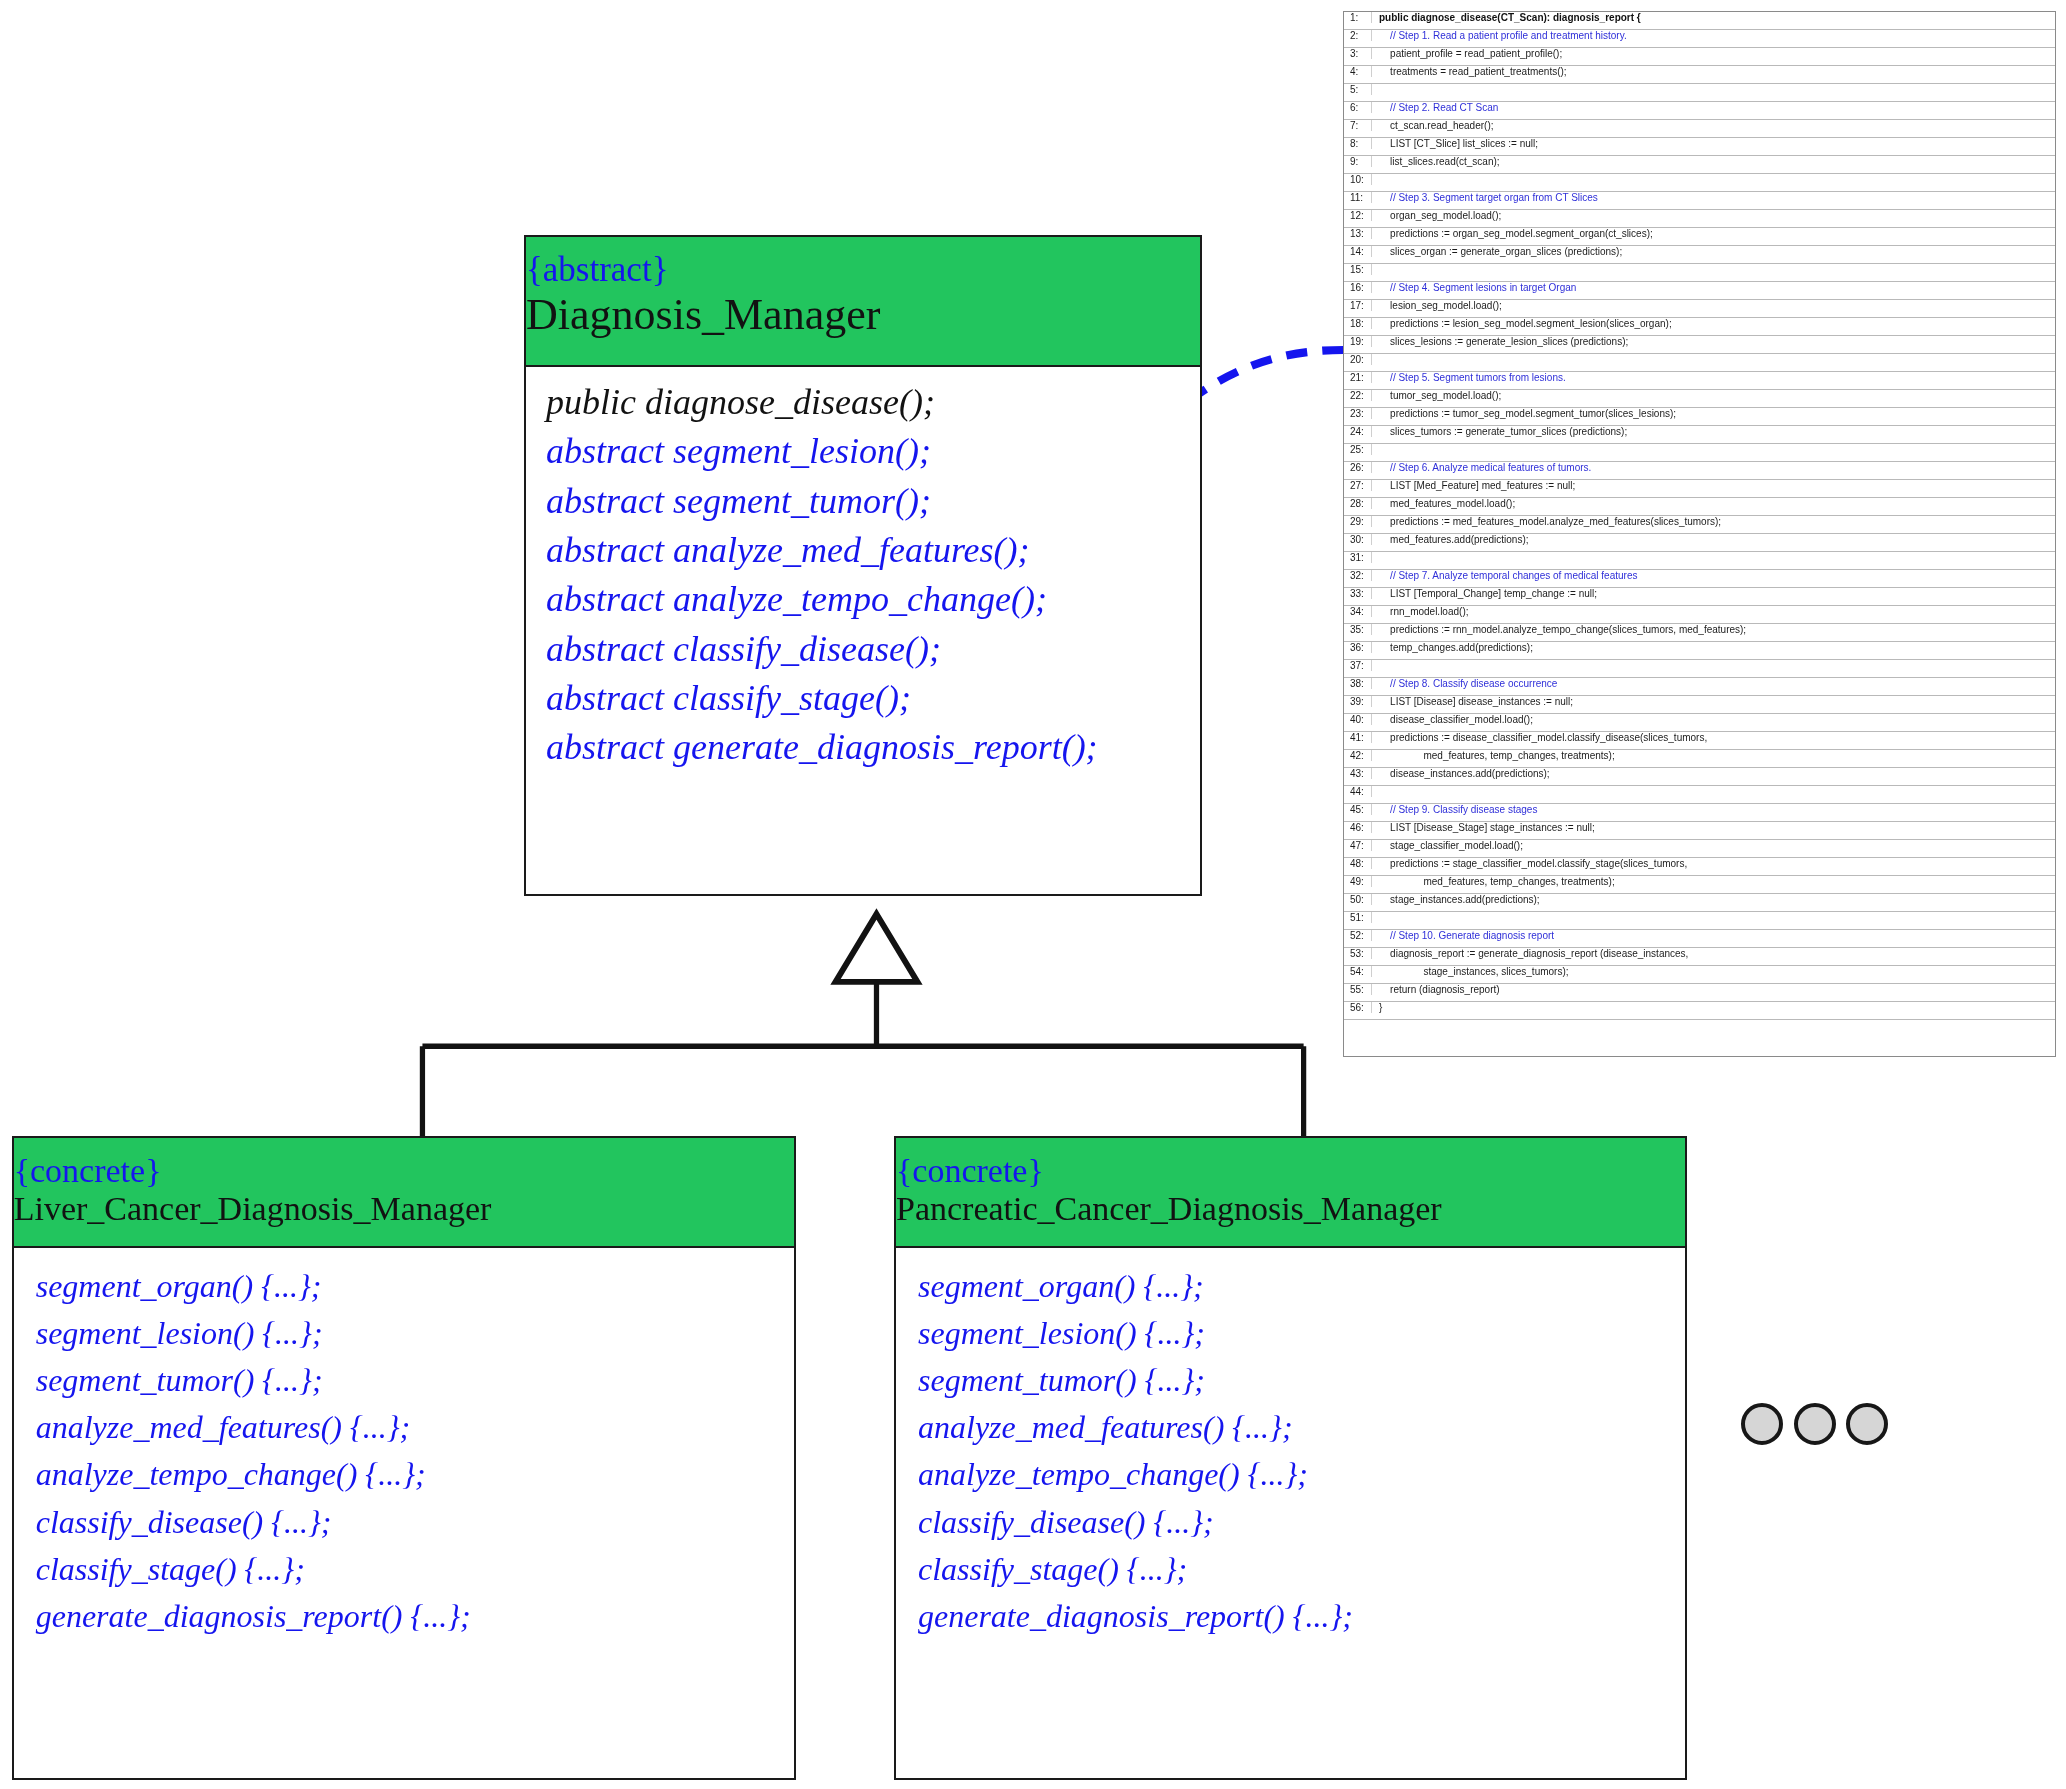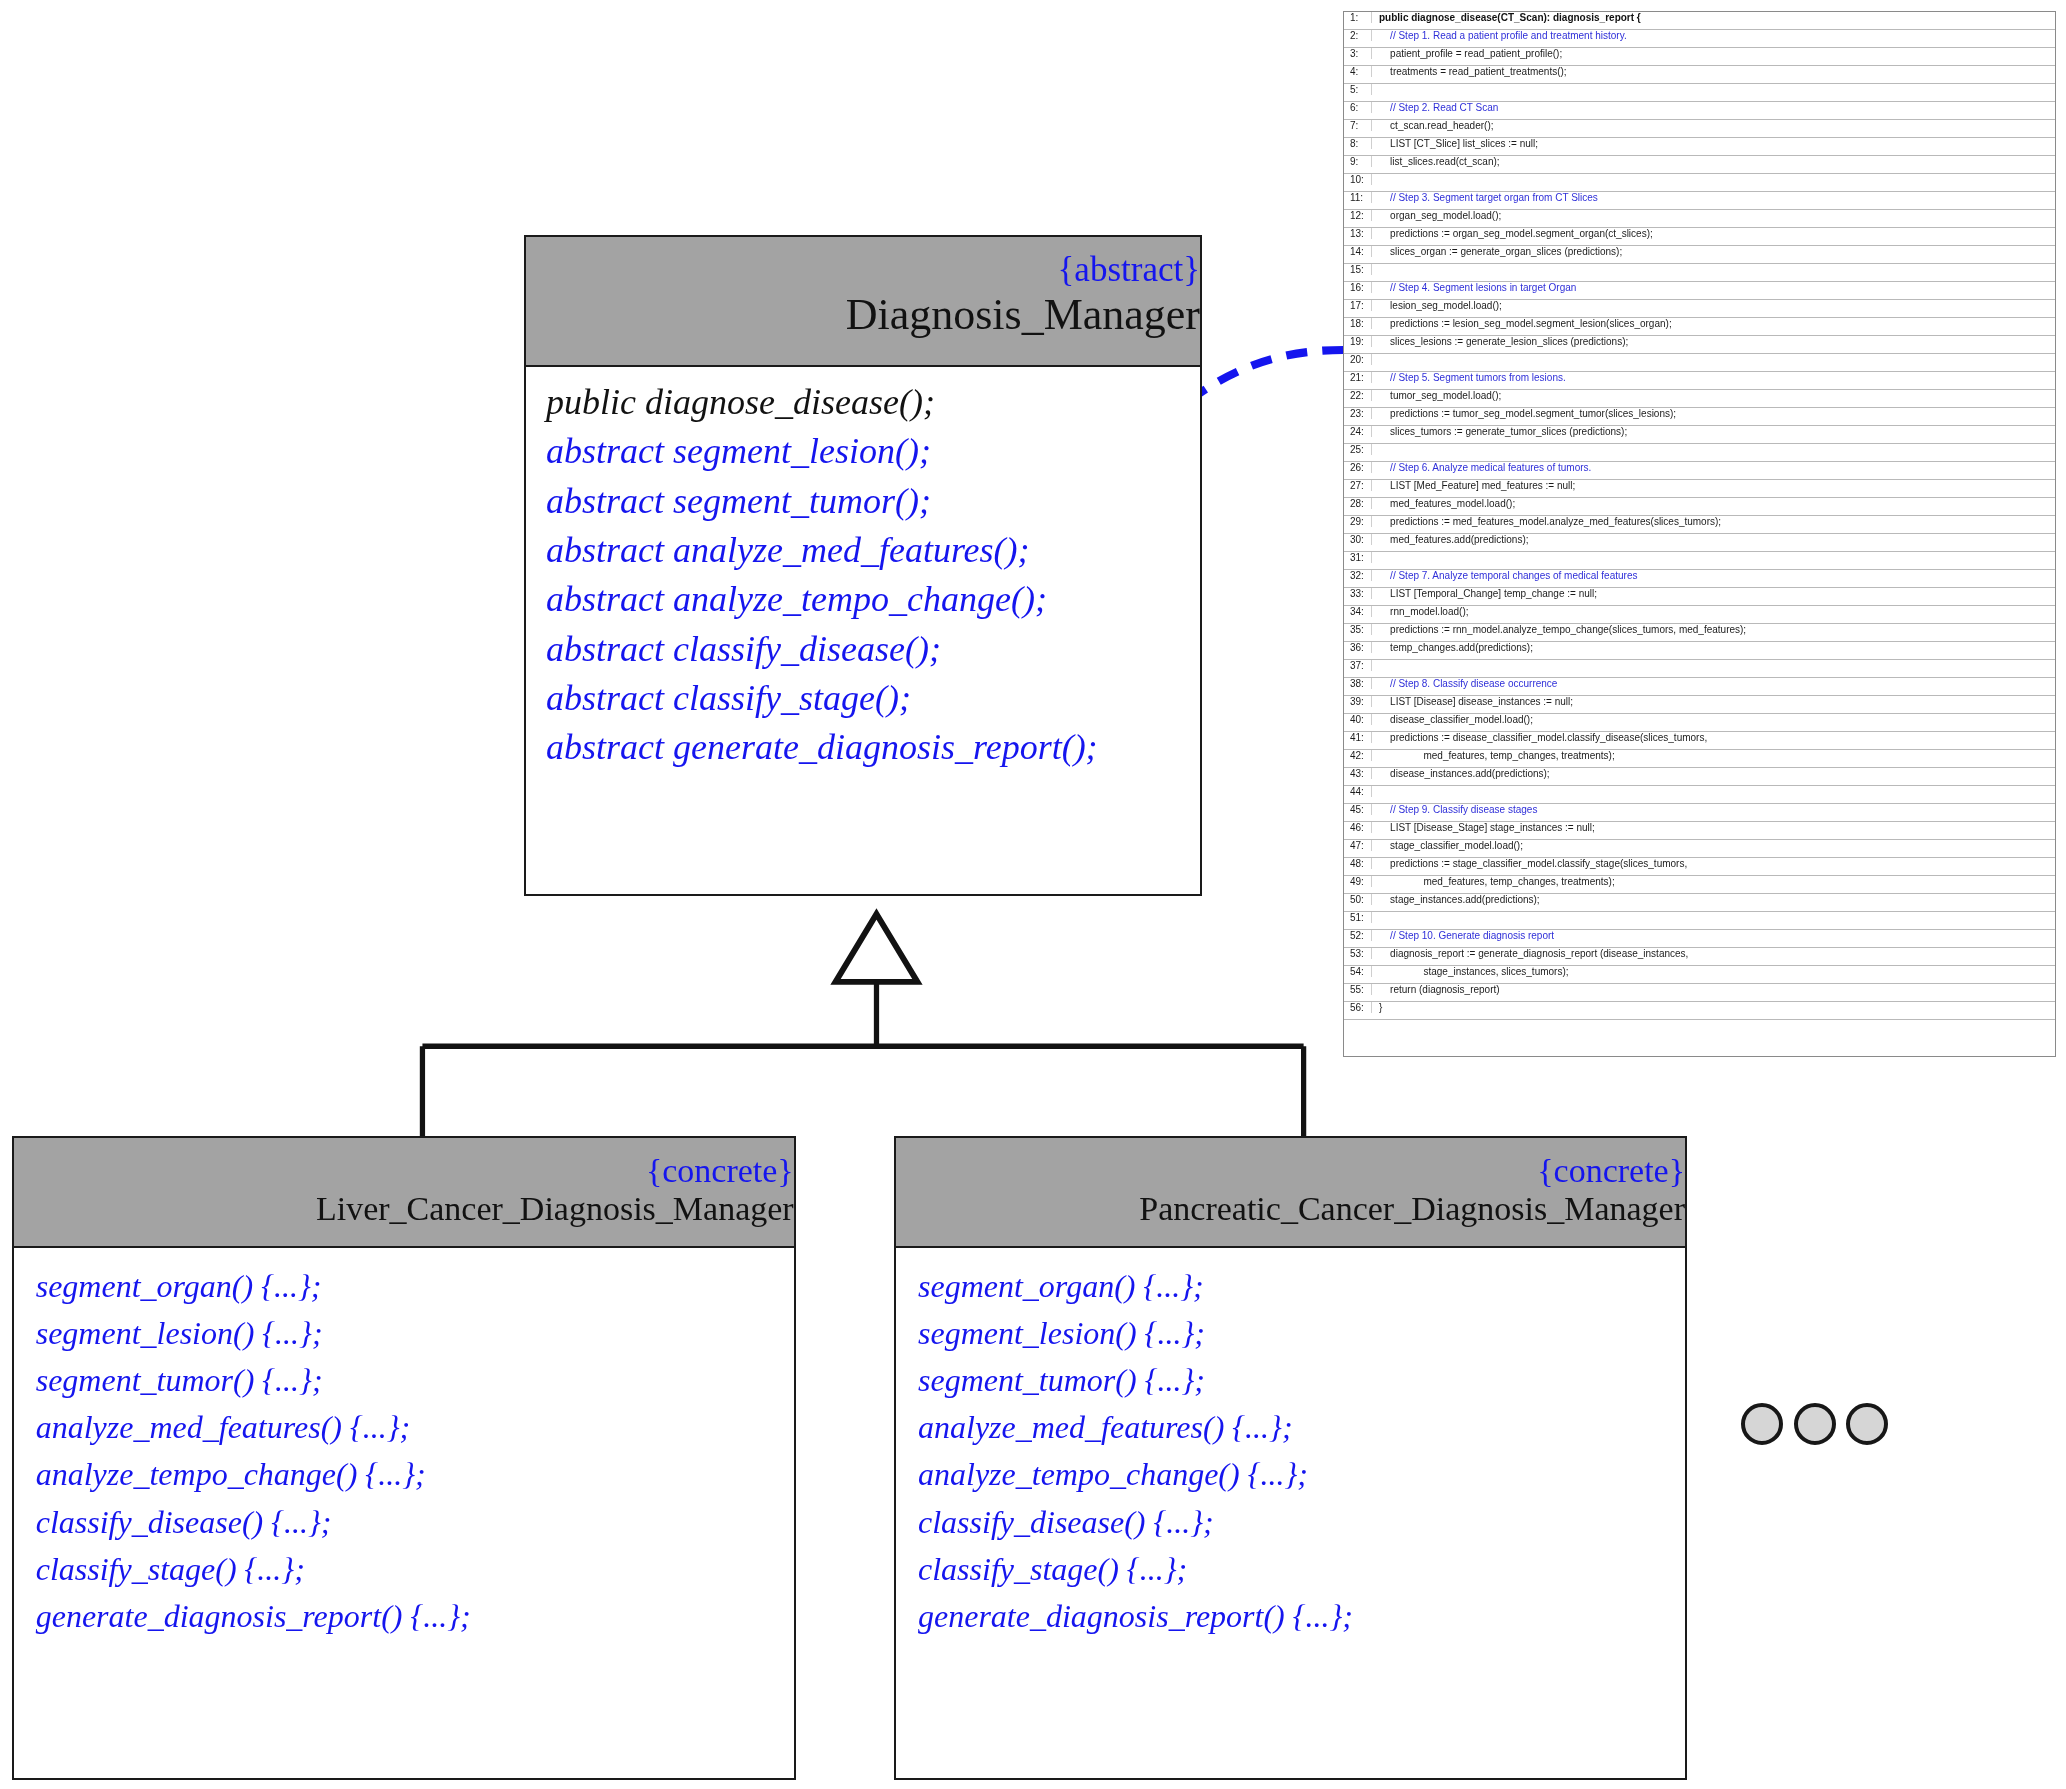--- a/index.html
+++ b/index.html
@@ -16,34 +16,33 @@
   }
 
   
   .uml-box {
     position: absolute;
     border: 2.9px solid #1a1a1a;
     background: #ffffff;
     box-sizing: border-box;
   }
   .uml-header {
-    background: #a3a3a3;
+    background: #22c55e;
     border-bottom: 2.9px solid #1a1a1a;
-    text-align: right;
+    text-align: left;
     box-sizing: border-box;
   }
   .stereotype {
     color: #1515ee;
     font-weight: 400;
     line-height: 1.05;
   }
   .classname {
     color: #121212;
     line-height: 1.05;
-    margin-left: 14px;
   }
   .uml-body {
     box-sizing: border-box;
     background: #ffffff;
   }
   .method {
     color: #1515ee;
     line-height: 1.16;
     white-space: nowrap;
     font-style: italic;

